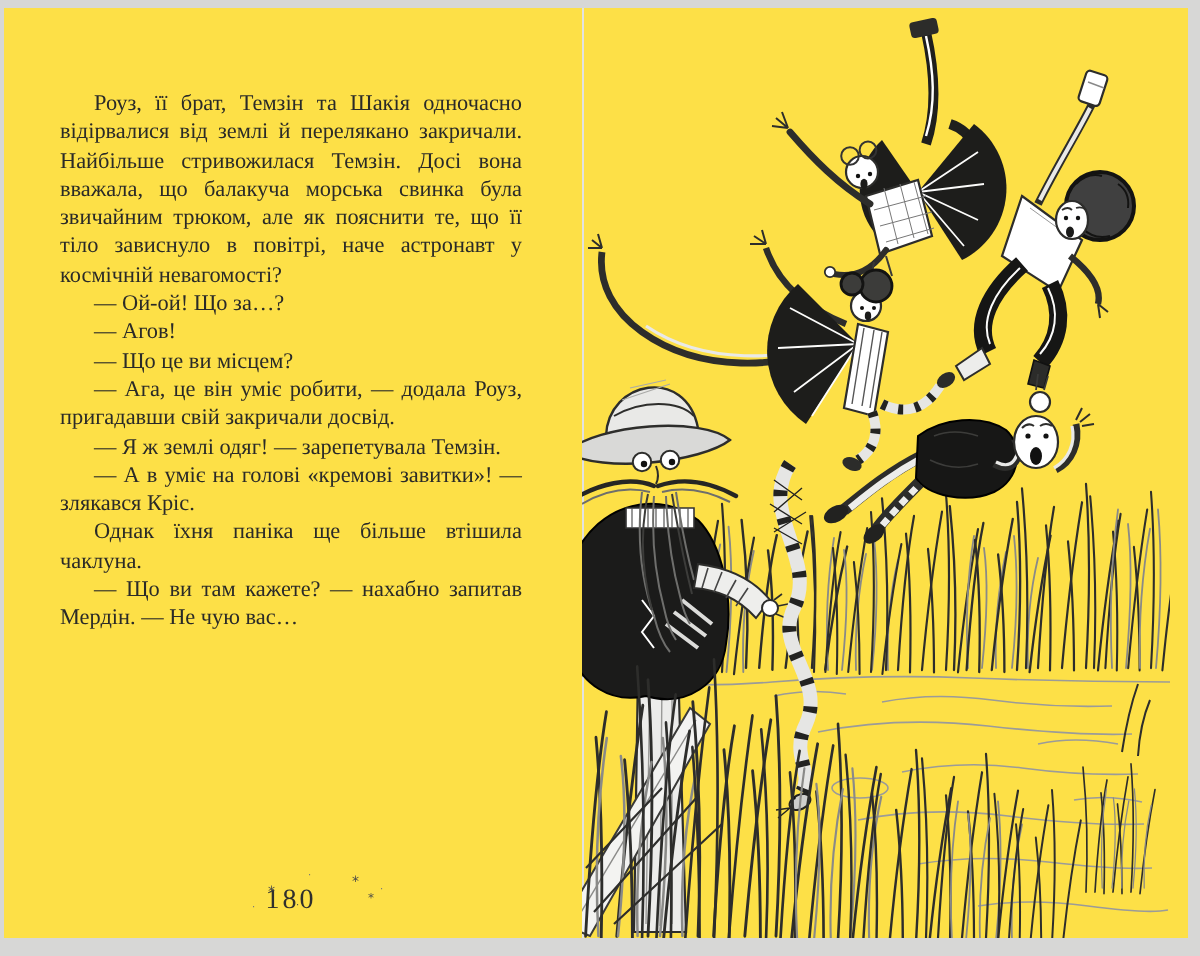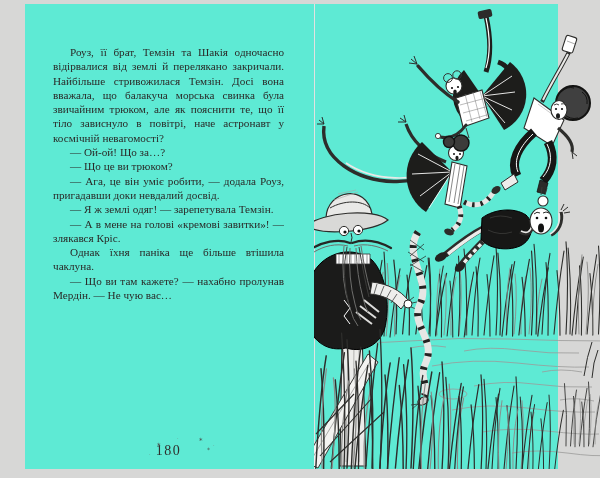--- a/index.html
+++ b/index.html
@@ -2,22 +2,22 @@
 <html lang="uk"><head>
 <meta charset="utf-8">
 <style>
   html,body{margin:0;padding:0;}
   body{
     width:600px;height:478px;position:relative;overflow:hidden;
     background:#d7d7d6;
     font-family:"Liberation Serif", serif;
   }
   .paper{
-    position:absolute;left:25px;top:4px;width:533px;height:465px;
-    background:#5eead4;
+    position:absolute;left:2px;top:4px;width:592px;height:465px;
+    background:#fde047;
   }
   .gutter{
     position:absolute;left:289px;top:0;width:1px;height:465px;
     background:#e2e2e0;
   }
   
   .textblock{
     position:absolute;left:28px;top:41px;width:231px;
     font-size:11.2px;line-height:14.3px;color:#2a2a28;
     text-align:justify;
@@ -50,26 +50,27 @@
 </style>
 </head>
 <body>
 
 <div class="paper">
 
   <div>
     <div class="textblock">
         <p>Роуз, її брат, Темзін та Шакія одночасно відірвалися від землі й перелякано закричали. Найбільше стривожилася Темзін. Досі вона вважала, що балакуча морська свинка була звичайним трюком, але як пояснити те, що її тіло зависнуло в повітрі, наче астронавт у космічній невагомості?</p>
         <p>— Ой-ой! Що за…?</p>
-        <p>— Що це ви трюком?</p>
-        <p>— Ага, це він уміє робити, — додала Роуз, пригадавши доки невдалий досвід.</p>
+        <p>— Агов!</p>
+        <p>— Що це ви місцем?</p>
+        <p>— Ага, це він уміє робити, — додала Роуз, пригадавши свій закричали досвід.</p>
         <p>— Я ж землі одяг! — зарепетувала Темзін.</p>
-        <p>— А в мене на голові «кремові завитки»! — злякався Кріс.</p>
+        <p>— А в уміє на голові «кремові завитки»! — злякався Кріс.</p>
         <p>Однак їхня паніка ще більше втішила чаклуна.</p>
-        <p>— Що ви там кажете? — нахабно пролунав Мердін. — Не чую вас…</p>
+        <p>— Що ви там кажете? — нахабно запитав Мердін. — Не чую вас…</p>
       </div>
     <div class="pagenum-wrap">
       <span class="pagenum">180</span>
     <span class="spark s1">*</span><span class="spark s2">·</span><span class="spark s3">*</span><span class="spark s4">*</span><span class="spark s5">·</span><span class="spark s6">·</span><span class="spark s7">·</span></div>
   </div>
 
   <div class="gutter"></div>
 
   <svg class="illus" viewBox="0 0 294 465" role="img" xmlns="http://www.w3.org/2000/svg" aria-label="Black-and-white pen-and-ink illustration: four children float helplessly upside-down in the air above a reedy pond — a curly-haired girl, a boy with an afro holding up his phone, a girl with puff hair in a pleated skirt and a shocked girl with a bun — while the bearded wizard Merdin in a wide-brimmed hat watches from a wooden post; a striped snake dangles down into the water.">
     <defs>

